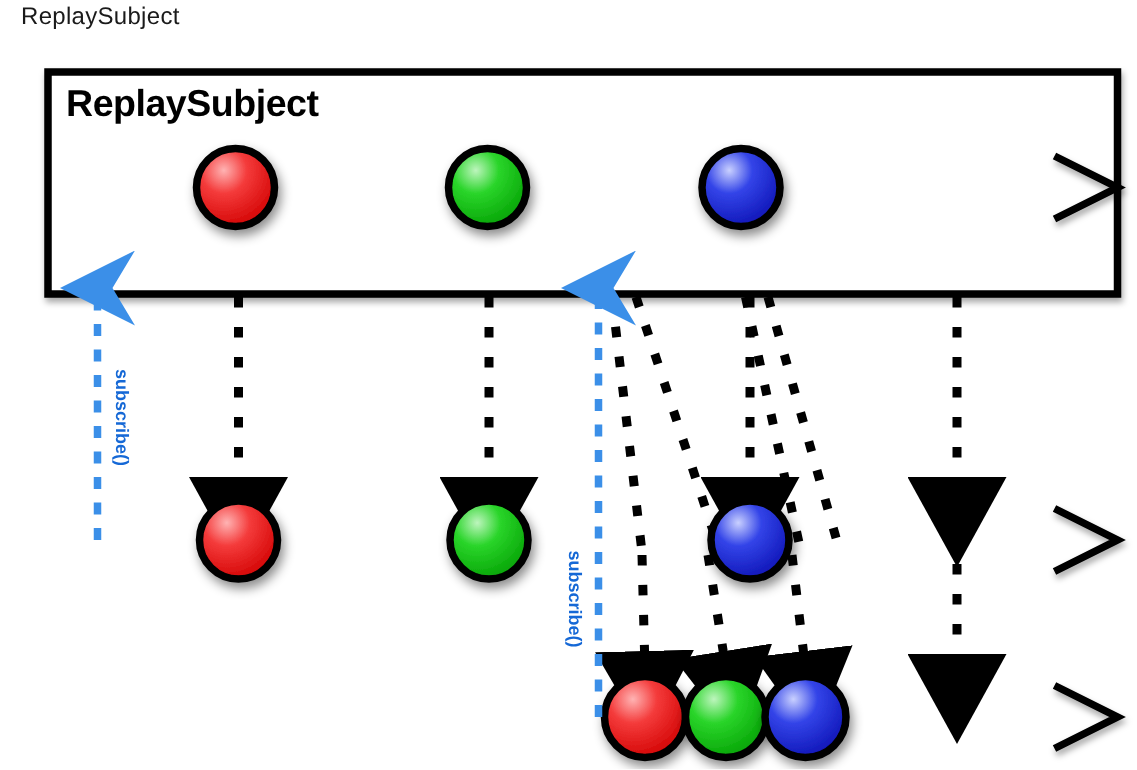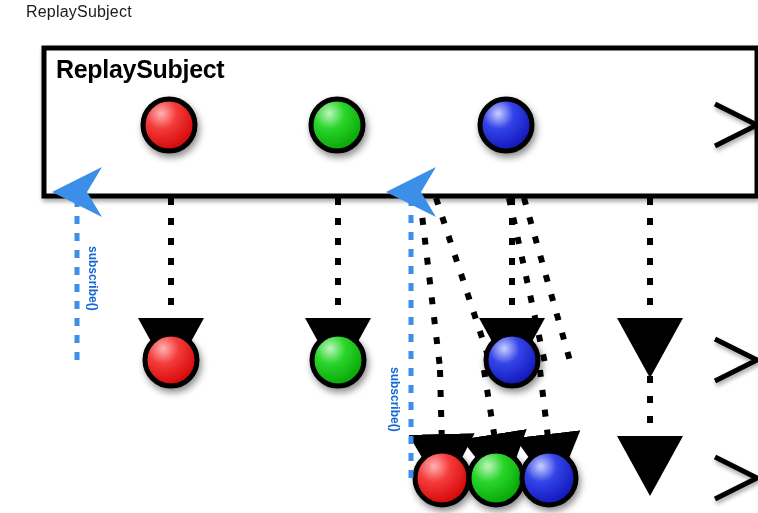--- a/index.html
+++ b/index.html
@@ -1,21 +1,21 @@
 <!DOCTYPE html>
 <html><head>
 <meta charset="utf-8">
 <style>
   html,body{margin:0;padding:0;}
   body{
     width:758px;height:513px;background:#ffffff;
     font-family:"Liberation Sans", sans-serif;
     overflow:hidden;position:relative;
   }
-  #stage{position:absolute;left:12px;top:0;width:634px;height:513px;}
+  #stage{position:absolute;left:0;top:0;width:634px;height:513px;}
   #caption{
     position:absolute;left:14px;top:3px;
     font-size:16px;color:#1a1a1a;letter-spacing:.2px;
     white-space:nowrap;
   }
   #svgroot{position:absolute;left:0;top:0;}
   .boxlabel{
     position:absolute;left:44px;top:55px;
     font-size:25px;font-weight:bold;color:#000;
     letter-spacing:-.3px;white-space:nowrap;

